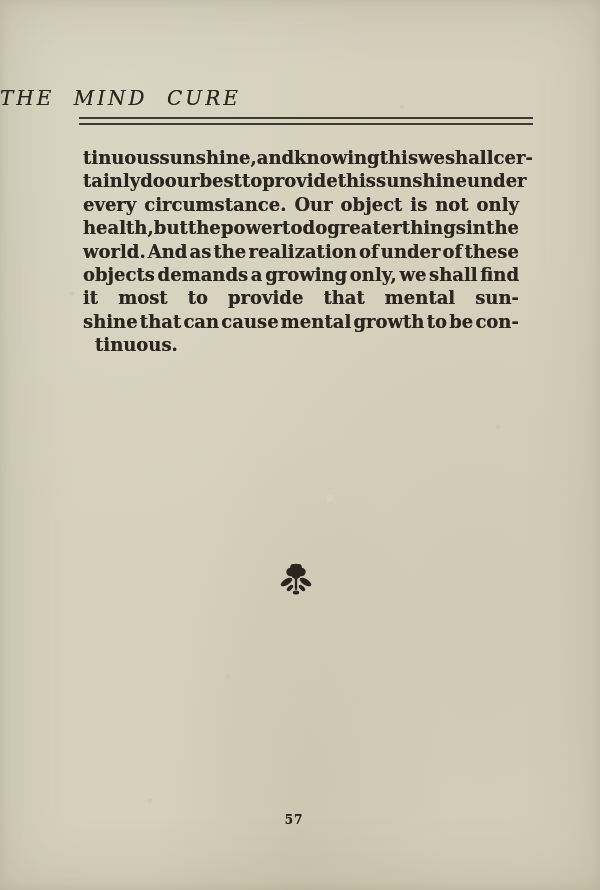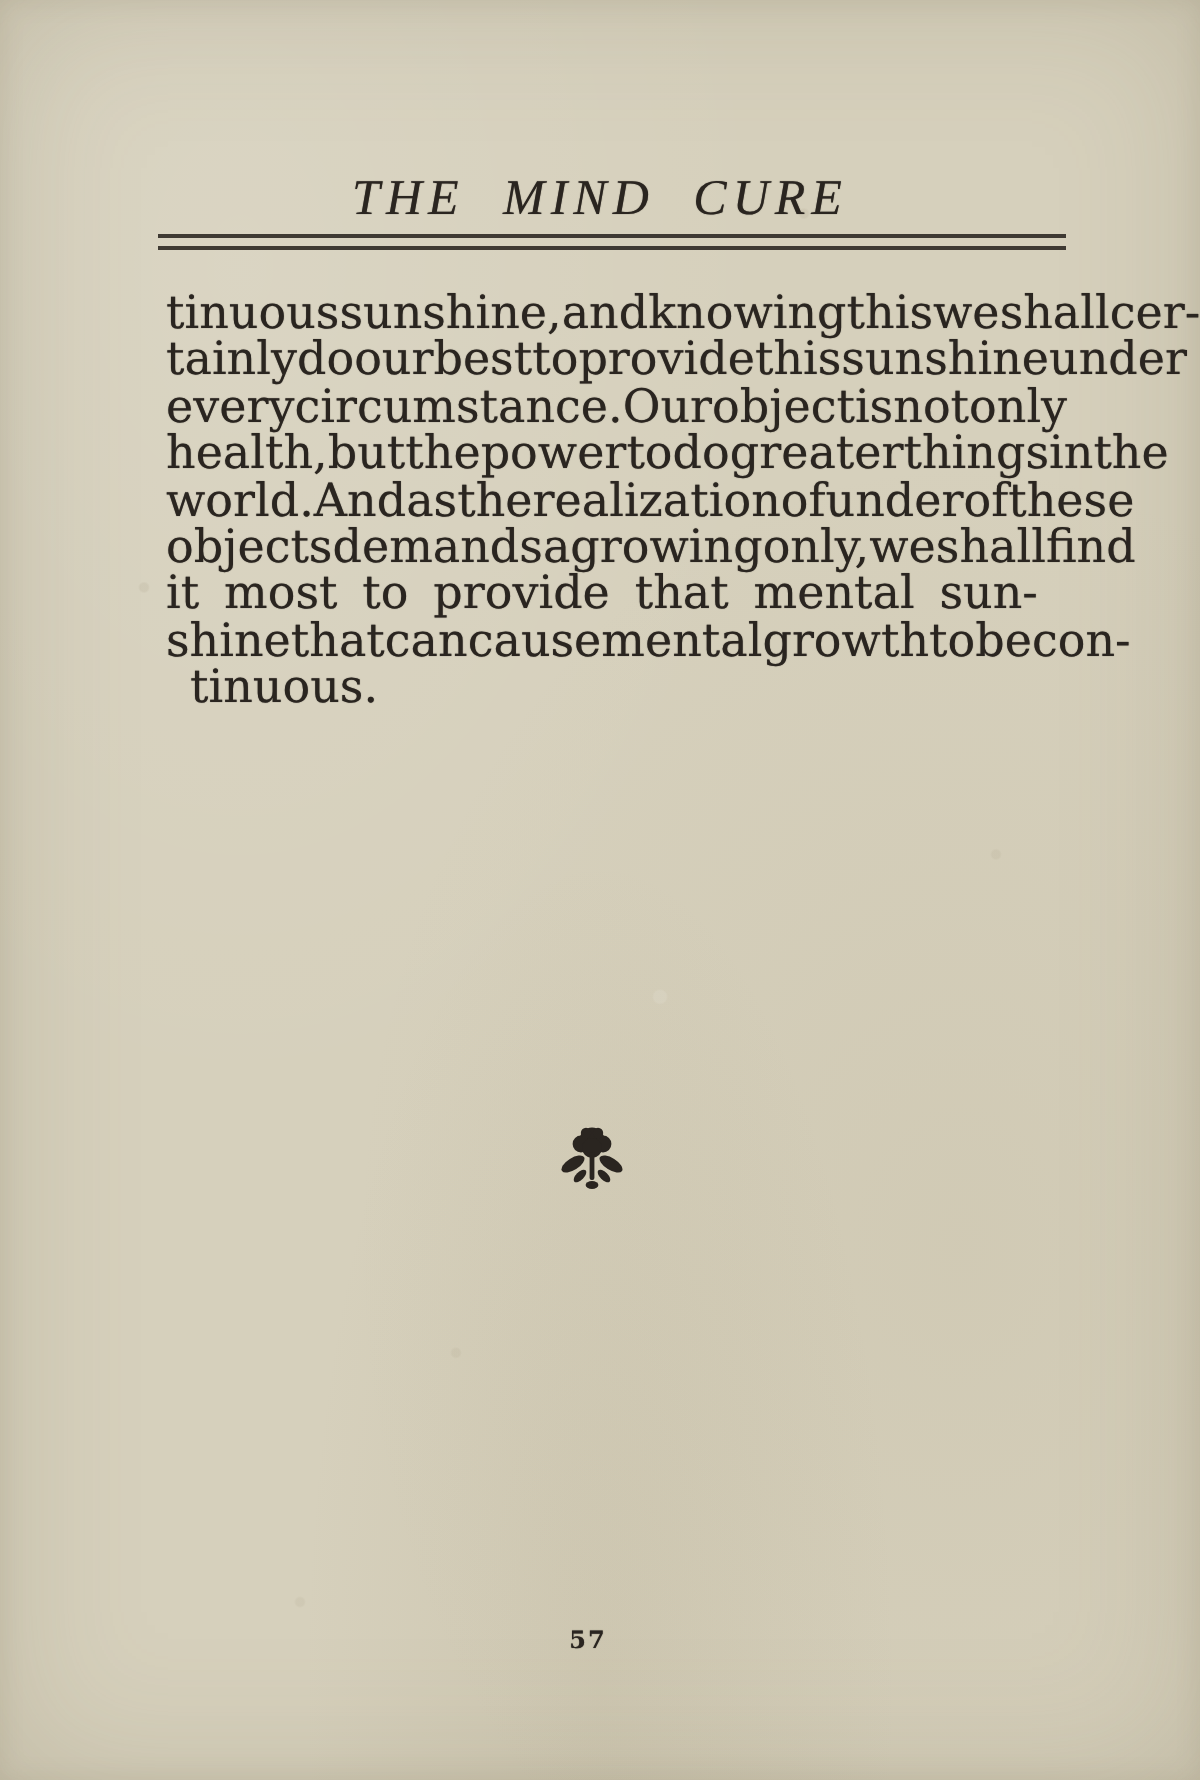--- a/index.html
+++ b/index.html
@@ -35,45 +35,45 @@
       radial-gradient(circle at 67% 12%, rgba(130,118,90,0.09) 0 2px, transparent 3px),
       radial-gradient(circle at 83% 48%, rgba(130,118,90,0.08) 0 2px, transparent 3px),
       radial-gradient(circle at 38% 76%, rgba(130,118,90,0.08) 0 2px, transparent 3px),
       radial-gradient(circle at 55% 56%, rgba(255,255,255,0.10) 0 3px, transparent 4px),
       radial-gradient(circle at 25% 90%, rgba(130,118,90,0.08) 0 2px, transparent 3px);
     pointer-events:none;
   }
   .running-head{
     position:absolute;
     left:0; right:0; top:86px;
-    text-align:center;
+    text-align:left;
     font-style:italic;
-    font-size:25px;
+    font-size:20px;
     letter-spacing:3px;
     word-spacing:10px;
     color:var(--ink);
     text-shadow:0 0 0.5px rgba(42,37,32,0.7);
-    font-family:Liberation Serif, serif;
   }
   .double-rule{
     position:absolute;
     left:79px; top:117px;
     width:454px; height:4px;
     border-top:2px solid var(--ink);
     border-bottom:2px solid var(--ink);
     opacity:0.88;
   }
   .body-text{
     position:absolute;
     left:83px; top:146px;
     width:436px;
-    font-size:23px;
+    font-size:18px;
     line-height:23.4px;
     color:var(--ink);
     text-shadow:0 0 0.5px rgba(42,37,32,0.65);
+    font-weight:bold;
   }
   .text-line{
     display:flex;
     justify-content:space-between;
     white-space:nowrap;
   }
   .text-line.last{
     justify-content:flex-start;
     margin-left:12px;
   }

